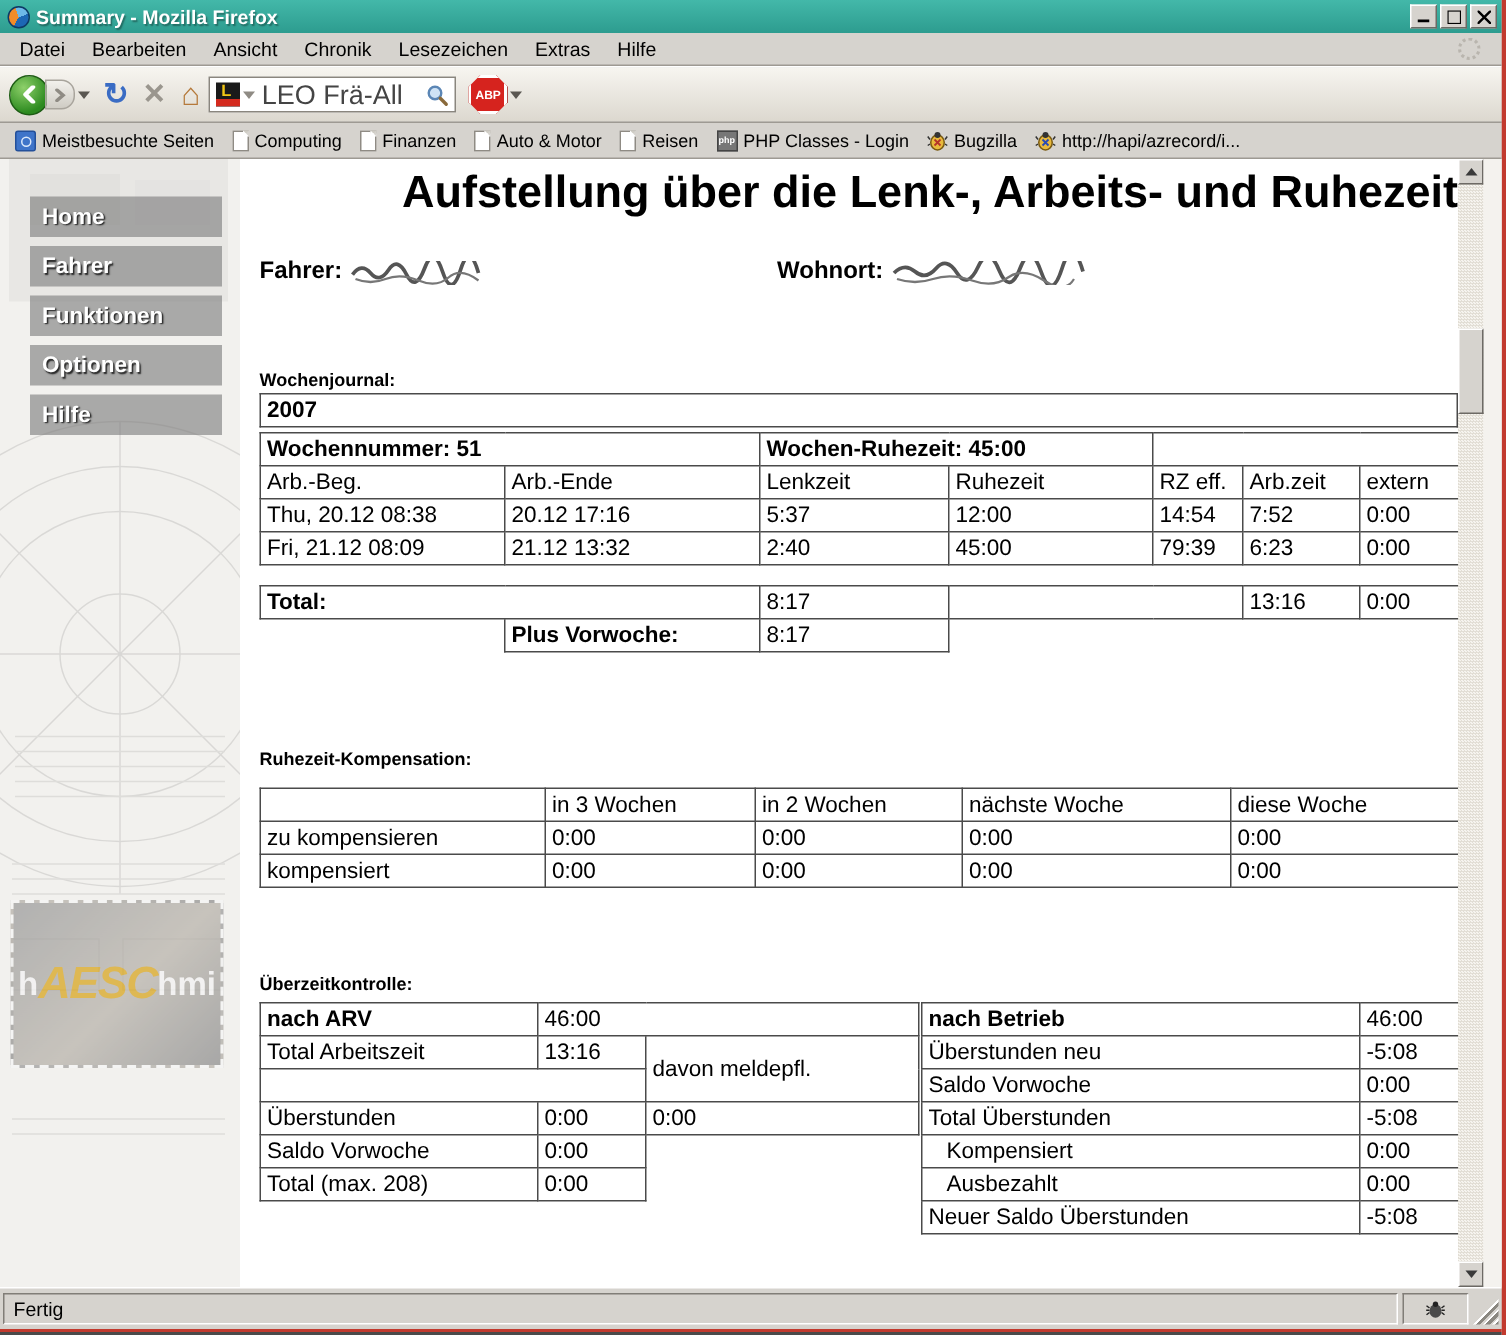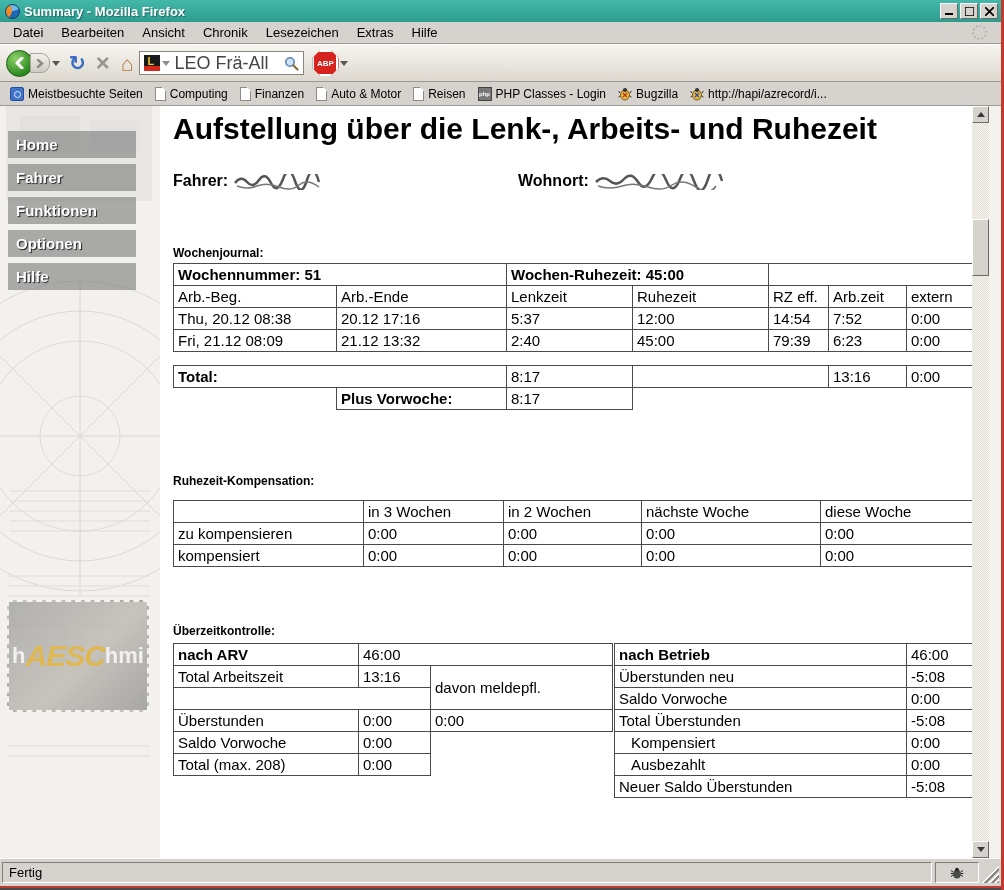--- a/index.html
+++ b/index.html
@@ -54,33 +54,33 @@
   .bmicon { width:14px; height:14px; margin-right:4px; flex:none; }
   .ic-smart { background:#3f74c9; border:1px solid #24509a; border-radius:2px; position:relative; }
   .ic-smart::after { content:""; position:absolute; left:3px; top:3px; width:5px; height:5px; border:1.5px solid #dce9fb; border-radius:50%; }
   .ic-page { background:#fff; border:1px solid #8f8b84; width:11px; height:14px; position:relative; }
   .ic-page::after { content:""; position:absolute; right:-1px; top:-1px; border:2.5px solid; border-color:#cfccc4 #d6d3ce #fff #fff; }
   .ic-php { background:#777; border:1px solid #444; color:#fff; font-size:6px; font-weight:bold; display:flex; align-items:center; justify-content:center; }
   .ic-bug { position:relative; }
 
   
   .main { height:752px; display:flex; background:#fff; }
-  .sidebar { width:160px; background:#f2f1ee; position:relative; overflow:hidden; flex:none; }
+  .sidebar { width:160px; background:#f2f1ee; position:relative; overflow:hidden; flex:none;padding-left:12px; }
   .watermark { position:absolute; left:0; top:0; pointer-events:none; }
   .navlist { position:relative; margin-top:25px; }
   .sbtn { width:128px; height:27px; margin:0 0 6px 8px; background:rgba(125,125,125,.62); color:#fff; font-weight:bold; font-size:15px;
           display:flex; align-items:center; padding-left:8px; text-shadow:1px 1px 1px #222; border:none; cursor:pointer;
           font-family:"Liberation Sans",sans-serif; }
   .sblogo { position:absolute; left:7px; top:494px; width:142px; height:112px; background:linear-gradient(135deg,#9c9c9c,#b9b4ac 55%,#8f8f8f);
             opacity:.75; border:2px dashed #f5f5f5; display:flex; align-items:center; justify-content:center; font-weight:bold; }
   .sblogo .p1,.sblogo .p3 { color:#f2f2f2; font-size:22px; }
   .sblogo .p2 { color:#d8a520; font-size:30px; font-style:italic; letter-spacing:-1px; }
 
   .page { flex:1; background:#fff; padding-left:13px; overflow:hidden; }
-  .page h1 { font-size:30px; font-weight:bold; margin-top:6px; letter-spacing:0; white-space:nowrap; }
+  .page h1 { font-size:30px; font-weight:bold; margin-top:6px; letter-spacing:0; white-space:nowrap;text-align:right; }
   .person-row { margin-top:26px; position:relative; height:22px; font-size:16px; font-weight:bold; }
   .wohnort { position:absolute; left:345px; top:0; display:flex; }
   .fahrer { position:absolute; left:0; top:0; display:flex; }
   .scribble { margin-left:5px; margin-top:2px; }
 
   .sect { font-size:12px; font-weight:bold; }
   .sect-wj { margin-top:52px; }
   .sect-rk { margin-top:64px; }
   .sect-uk { margin-top:57px; }
 
@@ -293,20 +293,27 @@
         <div class="wohnort">
           <span>Wohnort:</span>
           <svg class="scribble" width="130" height="16">
               <path d="M2 8 q7 -7 14 -1 t14 -2 t14 3 t14 -4 t14 2 t14 -1 t14 2 t14 -2 t14 2" stroke="#555" stroke-width="2.5" fill="none"></path>
               <path d="M4 12 q12 4 24 0 t26 1 t24 -2 t24 2 t20 -1" stroke="#777" stroke-width="1.5" fill="none"></path>
             </svg>
         </div>
       </div>
 
       <div class="sect sect-wj">Wochenjournal:</div>
+      <table class="yeartable">
+        <tbody>
+            <tr>
+              <td class="b">2007</td>
+            </tr>
+      </tbody>
+        </table>
       <table class="wjtable">
         <colgroup>
             <col style="width:163px">
             <col style="width:170px">
             <col style="width:126px">
             <col style="width:136px">
             <col style="width:60px">
             <col style="width:78px">
             <col style="width:66px">
           </colgroup>

